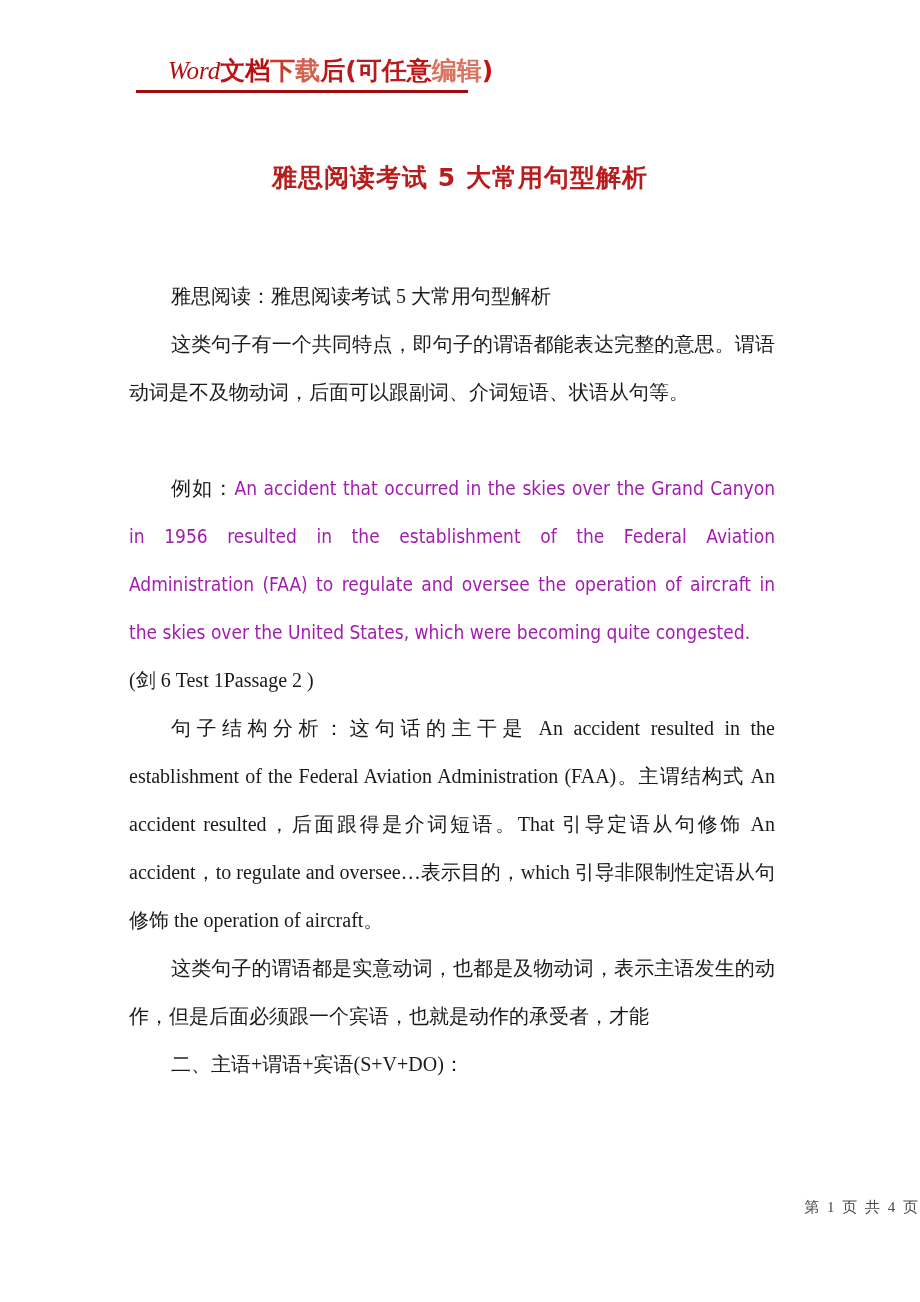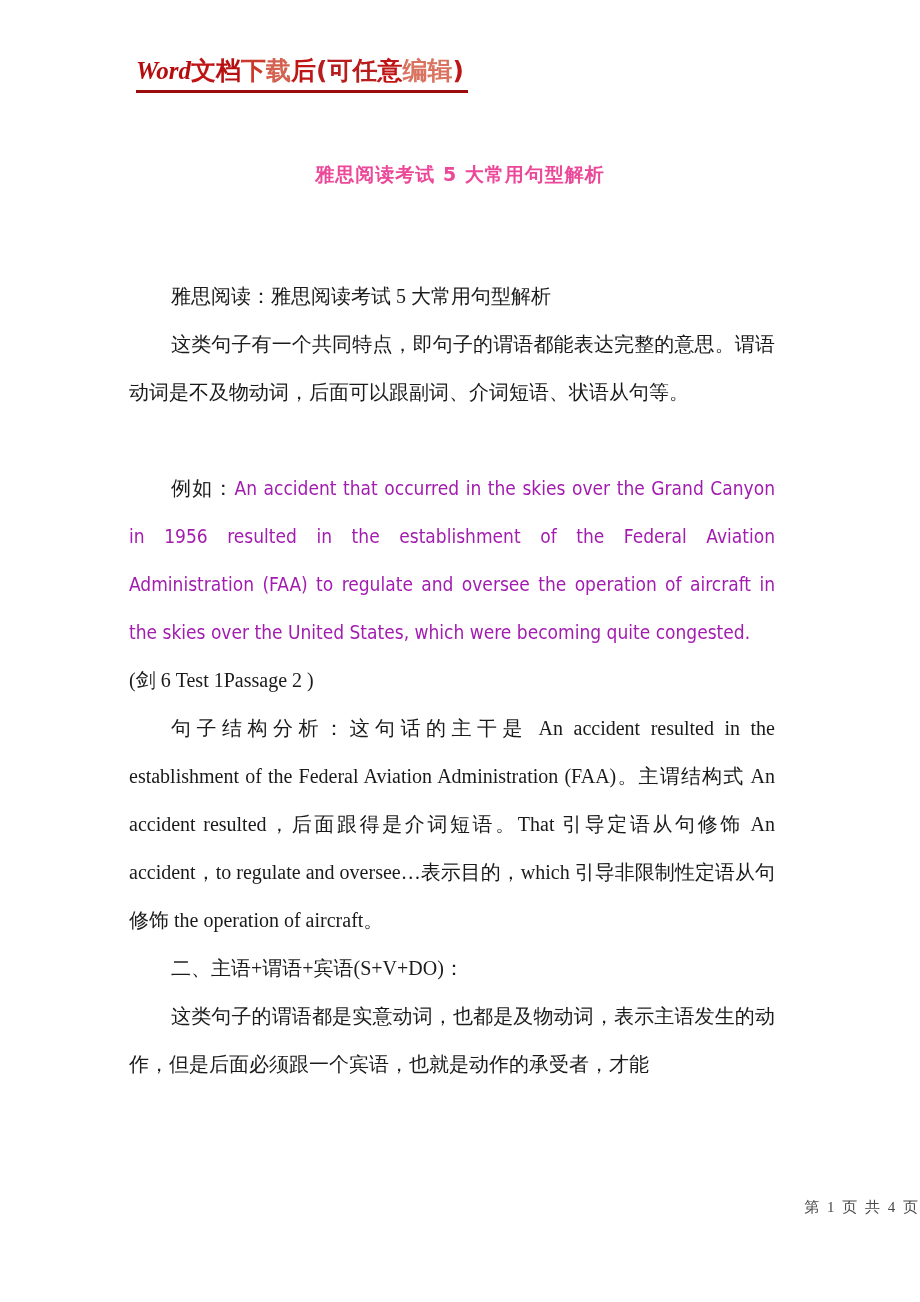--- a/index.html
+++ b/index.html
@@ -34,23 +34,24 @@
   .promo-text {
     font-size: 25px;
     line-height: 30px;
     white-space: nowrap;
     font-weight: bold;
     letter-spacing: 0px;
   }
   .promo-word {
     font-family: "Liberation Serif", "DejaVu Serif", serif;
     font-style: italic;
-    font-weight: bold;
+    font-weight: normal;
     color: #b50d0d;
     font-size: 25px;
+    margin-left: 32px;
   }
   .promo-cn {
     font-family: "DejaVu Sans", "Liberation Sans", sans-serif;
     font-weight: bold;
     font-size: 25px;
   }
   .promo-c1 { color: #c01515; }
   .promo-c2 { color: #b81010; }
   .promo-c3 { color: #c93a2a; }
   .promo-c4 { color: #d4604f; }
@@ -69,24 +70,24 @@
 
   
   .doc-title {
     position: absolute;
     left: 0;
     top: 144px;
     width: 920px;
     text-align: center;
     font-family: "DejaVu Sans", "Liberation Sans", sans-serif;
     font-weight: bold;
-    font-size: 19px;
+    font-size: 25px;
     line-height: 34px;
     letter-spacing: 1px;
-    color: #ec4899;
+    color: #b91c1c;
   }
 
   
   .body-area {
     position: absolute;
     left: 129px;
     top: 272px;
     width: 646px;
   }
   p.para {
@@ -153,21 +154,21 @@
     <p class="para indent cn">这类句子有一个共同特点，即句子的谓语都能表达完整的意思。谓语动词是不及物动词，后面可以跟副词、介词短语、状语从句等。</p>
 
     <div class="spacer-para"></div>
 
     <p class="para indent jfull" style="text-align-last:left;"><span class="cn">例如：</span><span class="en">An accident that occurred in the skies over the Grand Canyon in 1956 resulted in the establishment of the Federal Aviation Administration (FAA) to regulate and oversee the operation of aircraft in the skies over the United States, which were becoming quite congested.</span></p>
 
     <p class="para noindent en" style="text-align-last:left;">(剑 6 Test 1Passage 2 )</p>
 
     <p class="para indent jfull cn" style="text-align-last:left;">句子结构分析：这句话的主干是 An accident resulted in the establishment of the Federal Aviation Administration (FAA)。主谓结构式 An accident resulted，后面跟得是介词短语。That 引导定语从句修饰 An accident，to regulate and oversee…表示目的，which 引导非限制性定语从句修饰 the operation of aircraft。</p>
 
+    <p class="para indent cn" style="text-align-last:left;">这类句子的谓语都是实意动词，也都是及物动词，表示主语发生的动作，但是后面必须跟一个宾语，也就是动作的承受者，才能</p>
+
     <p class="para indent cn">二、主语+谓语+宾语(S+V+DO)：</p>
-
-    <p class="para indent cn" style="text-align-last:left;">这类句子的谓语都是实意动词，也都是及物动词，表示主语发生的动作，但是后面必须跟一个宾语，也就是动作的承受者，才能</p>
 
   </div>
 
   <div class="footer">第 1 页  共 4 页</div>
 
 </div>
 
 </body></html>

